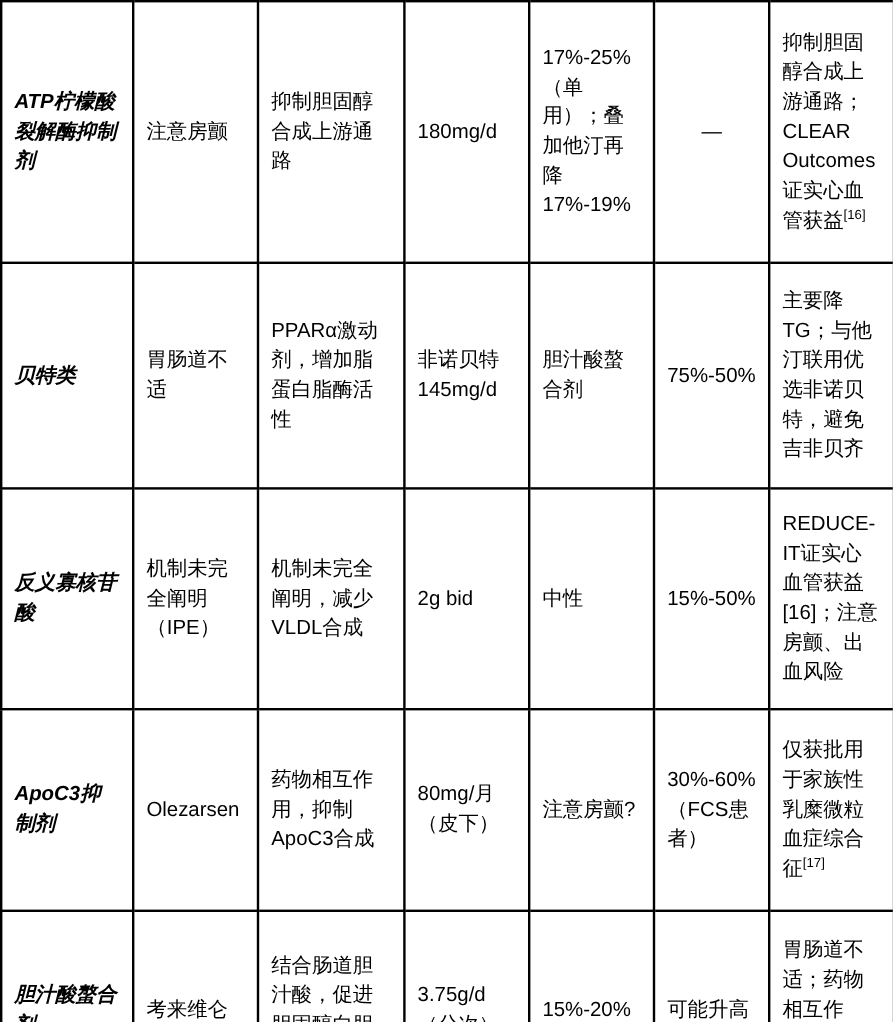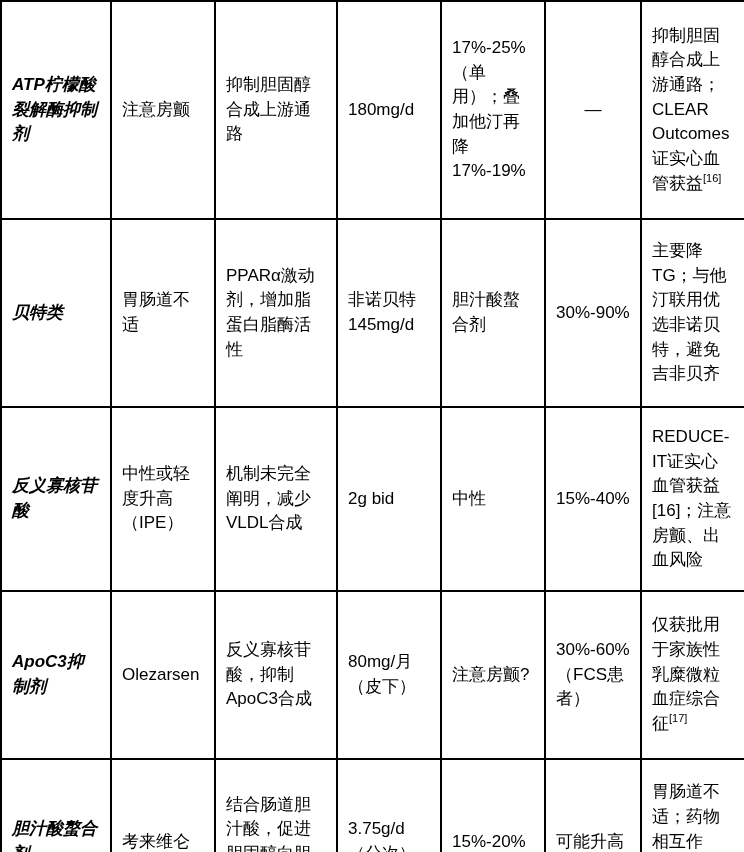--- a/index.html
+++ b/index.html
@@ -77,38 +77,38 @@
       <td class="cell-center">—</td>
       <td><span>抑制胆固醇合成上游通路；CLEAR Outcomes证实心血管获益</span><sup>[16]</sup></td>
     </tr>
 
     <tr class="row-fib">
       <td class="cell-name">贝特类</td>
       <td>胃肠道不适</td>
       <td>PPARα激动剂，增加脂蛋白脂酶活性</td>
       <td>非诺贝特145mg/d</td>
       <td>胆汁酸螯合剂</td>
-      <td>30%-90%</td>
+      <td>75%-50%</td>
       <td><span>主要降TG；与他汀联用优选非诺贝特，避免吉非贝齐</span><sup></sup></td>
     </tr>
 
     <tr class="row-fish">
       <td class="cell-name">反义寡核苷酸</td>
-      <td>中性或轻度升高（IPE）</td>
+      <td>机制未完全阐明（IPE）</td>
       <td>机制未完全阐明，减少VLDL合成</td>
       <td>2g bid</td>
       <td>中性</td>
-      <td>15%-40%</td>
+      <td>15%-50%</td>
       <td><span>REDUCE-IT证实心血管获益[16]；注意房颤、出血风险</span><sup></sup></td>
     </tr>
 
     <tr class="row-apoc3">
       <td class="cell-name">ApoC3抑制剂</td>
       <td>Olezarsen</td>
-      <td>反义寡核苷酸，抑制ApoC3合成</td>
+      <td>药物相互作用，抑制ApoC3合成</td>
       <td>80mg/月（皮下）</td>
       <td>注意房颤?</td>
       <td>30%-60%（FCS患者）</td>
       <td><span>仅获批用于家族性乳糜微粒血症综合征</span><sup>[17]</sup></td>
     </tr>
 
     <tr class="row-bile">
       <td class="cell-name">胆汁酸螯合剂</td>
       <td>考来维仑</td>
       <td>结合肠道胆汁酸，促进胆固醇向胆汁酸转化</td>

